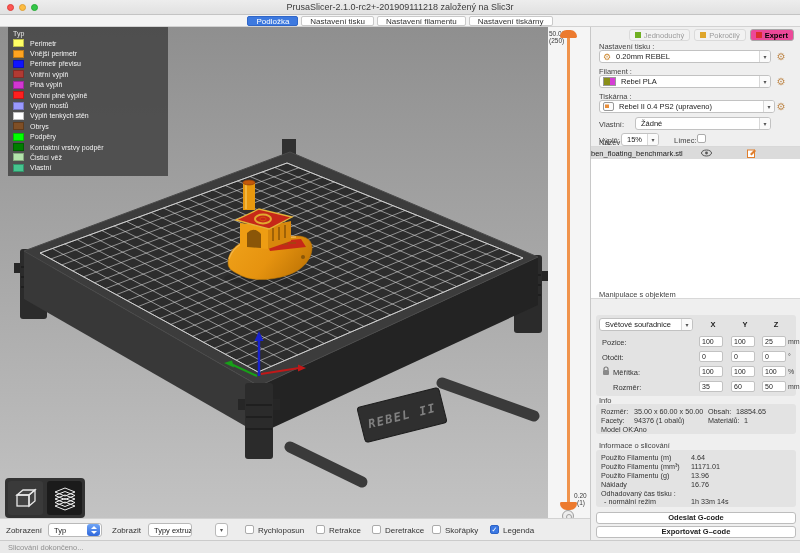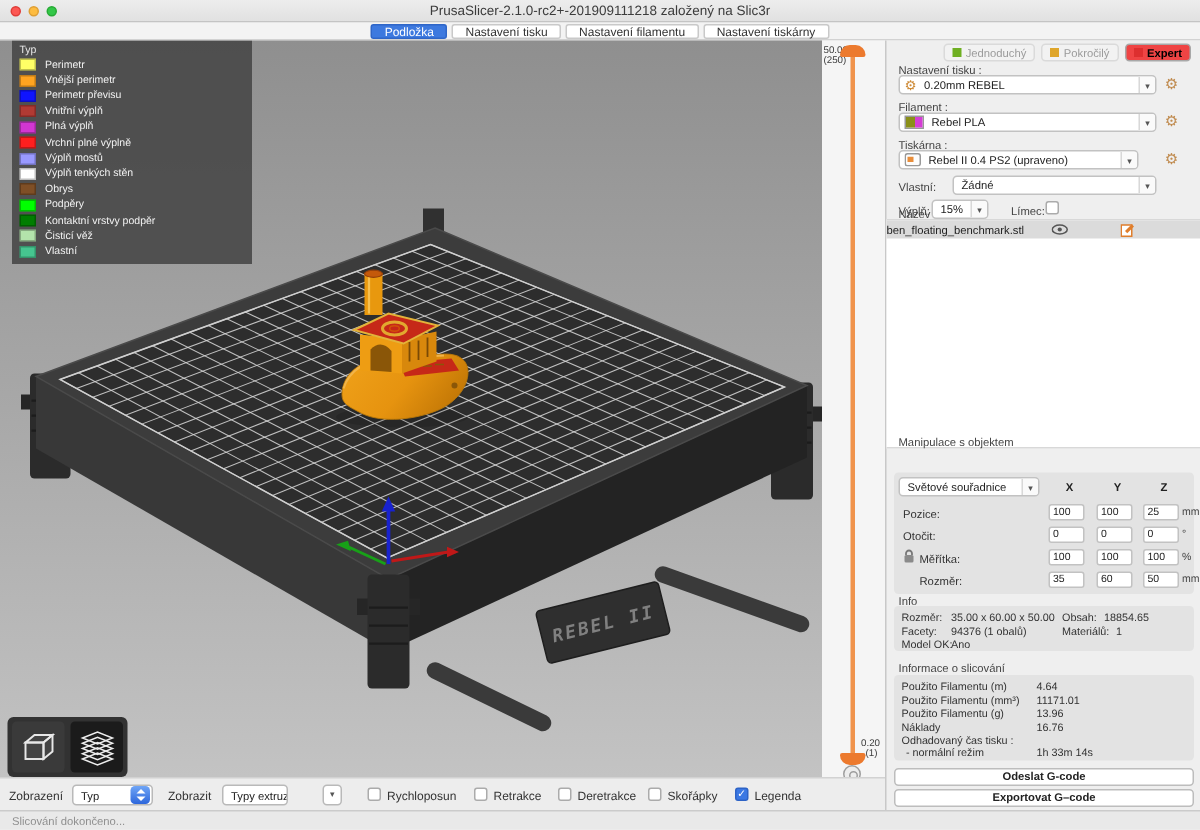--- a/index.html
+++ b/index.html
@@ -44,21 +44,21 @@
   #sl-handle-top{top:3px;border-radius:9px 9px 2px 2px;}
   #sl-handle-bot{top:475px;border-radius:2px 2px 9px 9px;}
   #sl-knob{position:absolute;left:14px;top:483px;width:12px;height:12px;border-radius:50%;background:#EDEDED;border:1px solid #9E9E9E;}
   #sl-knob::after{content:"";position:absolute;left:3px;top:3px;width:4px;height:4px;border-radius:50%;border:1px solid #9E9E9E;}
 
   
   #sidebar{left:590px;top:27px;width:210px;height:513px;background:#EFEFEF;border-left:1px solid #C8C8C8;font-size:7.5px;color:#333;}
   #modes{position:absolute;top:2px;right:6px;display:flex;gap:4px;}
   .mode-btn{height:12px;display:flex;align-items:center;gap:3px;padding:0 5px;font-size:7.5px;border-radius:3px;border:1px solid #DADADA;background:#F2F2F2;color:#9B9B9B;white-space:nowrap;}
   .mode-btn .sq{width:6px;height:6px;}
-  .mode-btn.active{background:#ef4444;border-color:#A8A8A8;color:#000;font-weight:bold;}
+  .mode-btn.active{background:#ec4899;border-color:#A8A8A8;color:#000;font-weight:bold;}
   .sec-label{position:absolute;left:8px;font-size:7.5px;color:#444;white-space:nowrap;}
   .combo{position:absolute;height:13px;background:#FFF;border:1px solid #C2C2C2;border-radius:3px;display:flex;align-items:center;overflow:hidden;}
   .combo .cic{margin-left:3px;flex:0 0 auto;display:flex;align-items:center;}
   .combo .ctxt{flex:1;padding-left:5px;font-size:7.5px;color:#222;white-space:nowrap;overflow:hidden;}
   .combo .chev{width:11px;align-self:stretch;border-left:1px solid #D8D8D8;display:flex;align-items:center;justify-content:center;font-size:6px;color:#555;background:#FAFAFA;}
   .gear{position:absolute;width:12px;height:13px;font-size:10px;line-height:13px;color:#C08B4F;text-align:center;}
   .fil-sw{width:13px;height:9px;display:flex;border:1px solid #999;}
   .fil-sw span{flex:1;}
   .checkbox{position:absolute;width:9px;height:9px;background:#FFF;border:1px solid #ABABAB;border-radius:2px;font-size:7px;line-height:8px;text-align:center;color:#FFF;}
   .checkbox.checked{background:#3B78E3;border-color:#2D63C6;}
@@ -358,21 +358,21 @@
           <span style="background: rgb(138, 143, 24);"></span>
           <span style="background: rgb(213, 62, 213);"></span>
         </span>
       </span>
     <span class="ctxt">Rebel PLA</span>
     <span class="chev">▾</span>
   </div>
   <div class="gear" style="left:184px;top:48px;">⚙</div>
 
   <div class="sec-label" style="top:65px;">Tiskárna :</div>
-  <div class="combo" style="left:8px;top:73px;width:160px;">
+  <div class="combo" style="left:8px;top:73px;width:176px;">
     <span class="cic">
         <svg width="11" height="9">
           <rect x="0.5" y="0.5" width="10" height="8" rx="1.5" fill="#FDFDFD" stroke="#999"></rect>
           <rect x="2" y="2.5" width="4" height="3.5" fill="#E98E3A"></rect>
         </svg>
       </span>
     <span class="ctxt">Rebel II 0.4 PS2 (upraveno)</span>
     <span class="chev">▾</span>
   </div>
   <div class="gear" style="left:184px;top:73px;">⚙</div>

